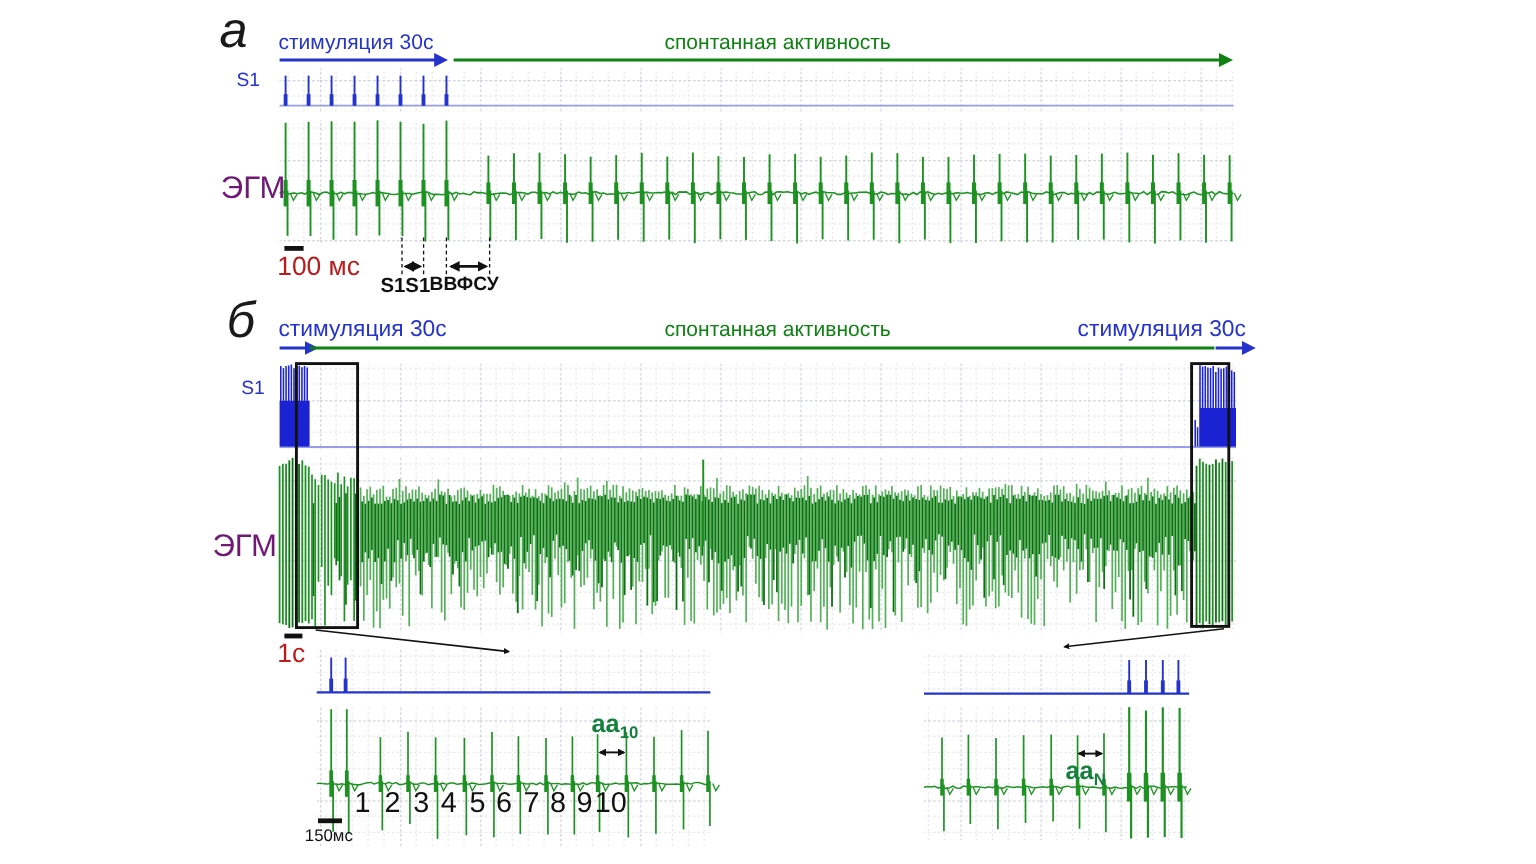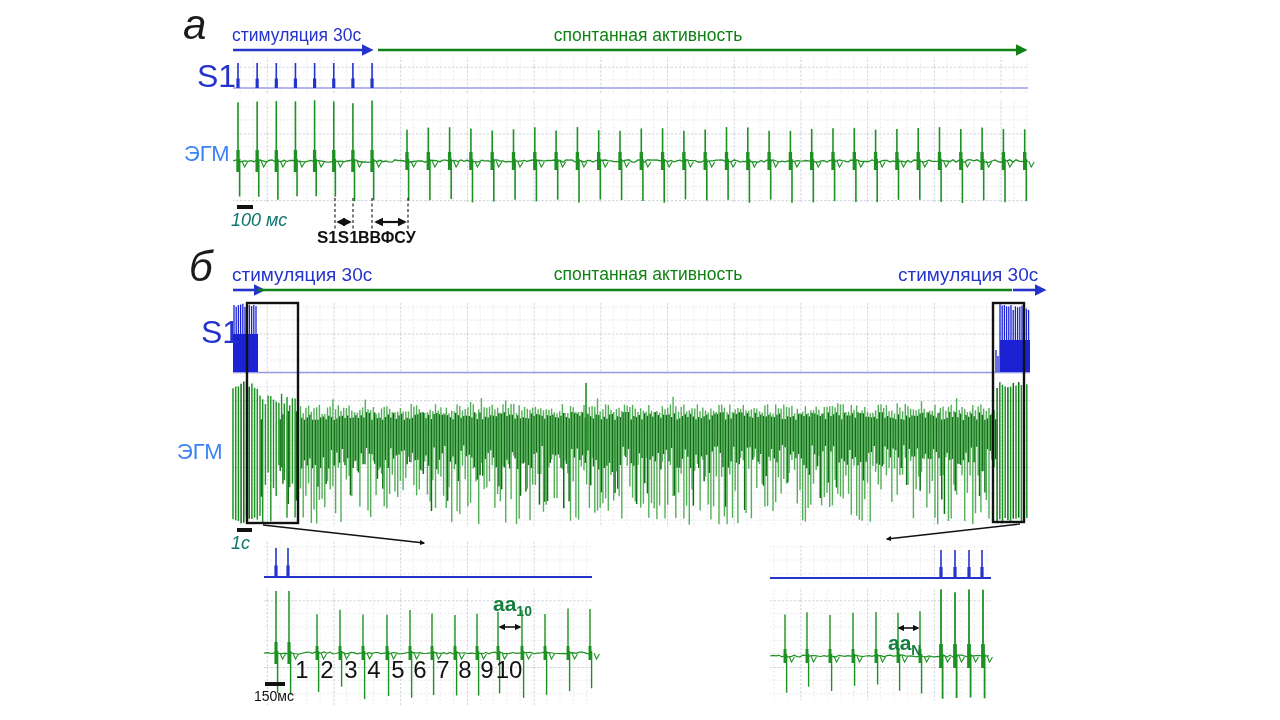--- a/index.html
+++ b/index.html
@@ -4,23 +4,23 @@
 <style>
   html,body{margin:0;padding:0;background:#ffffff;}
   .fig{position:relative;width:1280px;height:720px;background:#ffffff;
        font-family:"Liberation Sans",sans-serif;overflow:hidden;}
   .fig svg{position:absolute;left:0;top:0;}
   .lbl{position:absolute;white-space:nowrap;line-height:1;}
   .panel-letter{font-style:italic;font-size:42px;color:#1a1a1a;}
   .hdr-blue{font-size:17.5px;color:#2433cc;}
   .hdr-blue-b{font-size:19px;color:#2433cc;}
   .hdr-green{font-size:17.5px;color:#108214;text-align:center;width:220px;}
-  .trace-blue{font-size:32px;color:#2433cc;}
-  .trace-green{font-size:22px;color:#3b82f6;}
-  .scale-txt{font-size:18px;color:#0f766e;font-style:italic;}
+  .trace-blue{font-size:16px;color:#2433cc;}
+  .trace-green{font-size:26px;color:#701a75;}
+  .scale-txt{font-size:22px;color:#b91c1c;}
   .scale-txt-sm{font-size:14px;color:#111111;text-align:center;}
   .ann-bold{font-weight:bold;color:#111111;}
   .aa-lbl{font-size:21px;font-weight:bold;color:#15803d;}
   .aa-lbl sub{font-size:14px;}
   .num{position:absolute;font-size:24px;color:#111111;transform:translateX(-50%);line-height:1;}
   .right-align{text-align:right;width:132px;}
 </style>
 </head>
 <body>
 

